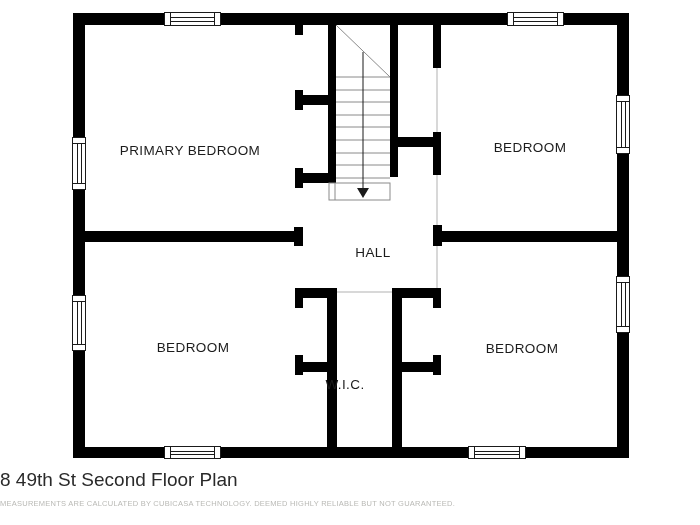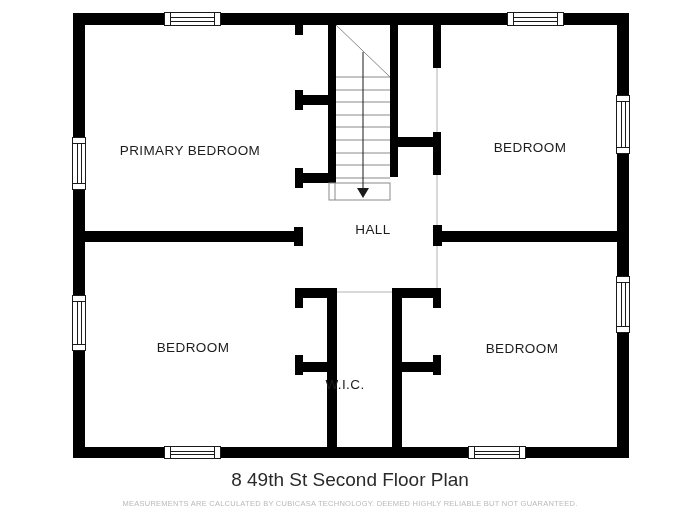--- a/index.html
+++ b/index.html
@@ -12,23 +12,23 @@
   .window .inner{position:absolute;box-sizing:border-box;}
   .window.h .inner{left:5px;right:5px;top:0;bottom:0;border-left:1px solid #1a1a1a;border-right:1px solid #1a1a1a;}
   .window.v .inner{top:5px;bottom:5px;left:0;right:0;border-top:1px solid #1a1a1a;border-bottom:1px solid #1a1a1a;}
   .window.h .wl{position:absolute;left:0;right:0;height:1px;background:#1a1a1a;}
   .window.v .wl{position:absolute;top:0;bottom:0;width:1px;background:#1a1a1a;}
   .window.h .wl.a{top:32%;} .window.h .wl.b{top:64%;}
   .window.v .wl.a{left:32%;} .window.v .wl.b{left:64%;}
   .room-label{position:absolute;transform:translate(-50%,-50%);white-space:nowrap;
        font-size:13.5px;letter-spacing:0.4px;color:var(--label,#1c1c1c);}
   .stairs{position:absolute;left:328px;top:25px;width:70px;height:178px;}
-  .title{position:absolute;left:0;top:469px;width:700px;text-align:center;
+  .title{position:absolute;left:0;top:469px;width:700px;text-align:left;
        font-size:19px;color:var(--title,#2a2a2a);}
-  .disclaimer{position:absolute;left:0;top:499px;width:700px;text-align:center;
+  .disclaimer{position:absolute;left:0;top:499px;width:700px;text-align:left;
        font-size:7.5px;letter-spacing:0.25px;color:var(--disclaimer,#b9b9b5);}
 </style>
 </head>
 <body>
 
 <div class="plan">
 
   <div class="wall" style="left:73px;top:13px;width:556px;height:12px;"></div>
   <div class="wall" style="left:73px;top:447px;width:556px;height:11px;"></div>
   <div class="wall" style="left:73px;top:13px;width:12px;height:445px;"></div>
@@ -131,20 +131,20 @@
         <line x1="8" y1="0" x2="62" y2="52" stroke="#8a8a8a" stroke-width="1"></line>
         <rect x="1" y="158" width="61" height="17" fill="none" stroke="#8a8a8a"></rect>
         <line x1="7" y1="158" x2="7" y2="175" stroke="#8a8a8a" stroke-width="1"></line>
         <line x1="35" y1="27" x2="35" y2="164" stroke="#1a1a1a" stroke-width="1"></line>
         <polygon points="29,163 41,163 35,173" fill="#1a1a1a"></polygon>
       </svg>
   </div>
 
   <div class="room-label" style="left:190px;top:150px;">PRIMARY BEDROOM</div>
   <div class="room-label" style="left:530px;top:147px;">BEDROOM</div>
-  <div class="room-label" style="left:373px;top:229px;">HALL</div>
+  <div class="room-label" style="left:373px;top:252px;">HALL</div>
   <div class="room-label" style="left:193px;top:347px;">BEDROOM</div>
   <div class="room-label" style="left:345px;top:384px;">W.I.C.</div>
   <div class="room-label" style="left:522px;top:348px;">BEDROOM</div>
 
   <div class="title">8 49th St Second Floor Plan</div>
   <div class="disclaimer">MEASUREMENTS ARE CALCULATED BY CUBICASA TECHNOLOGY. DEEMED HIGHLY RELIABLE BUT NOT GUARANTEED.</div>
 </div>
 
 </body></html>

